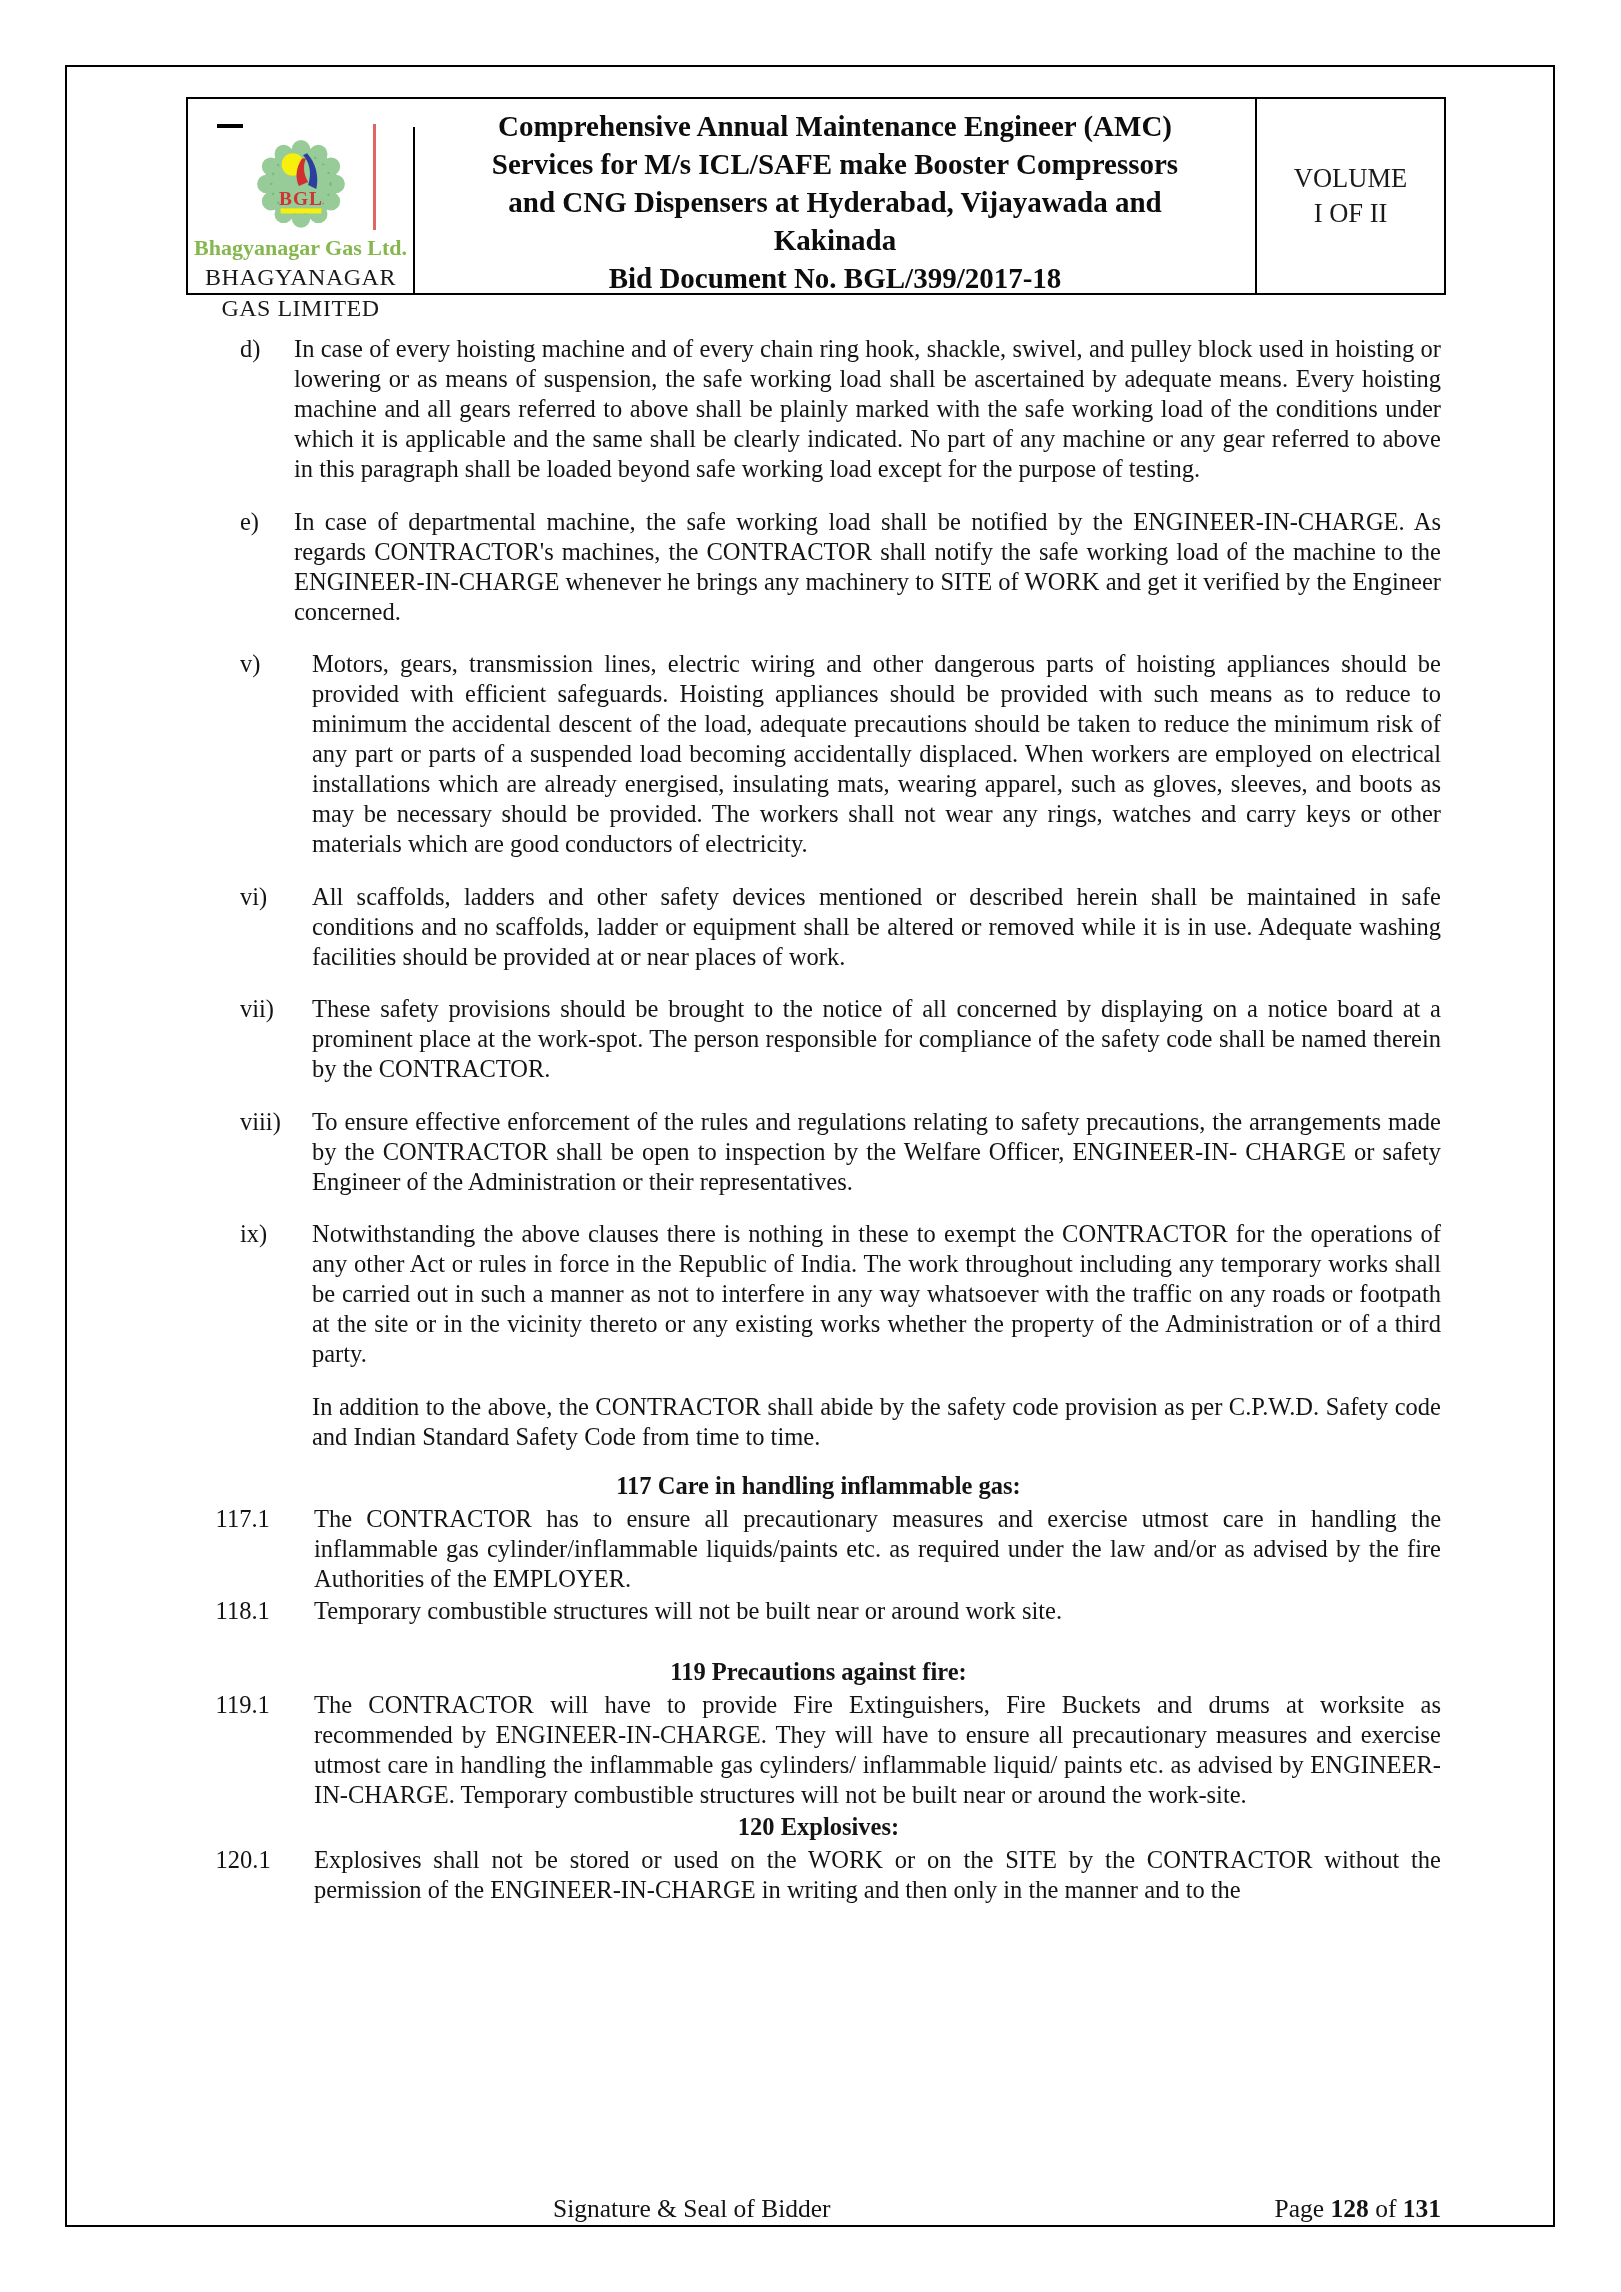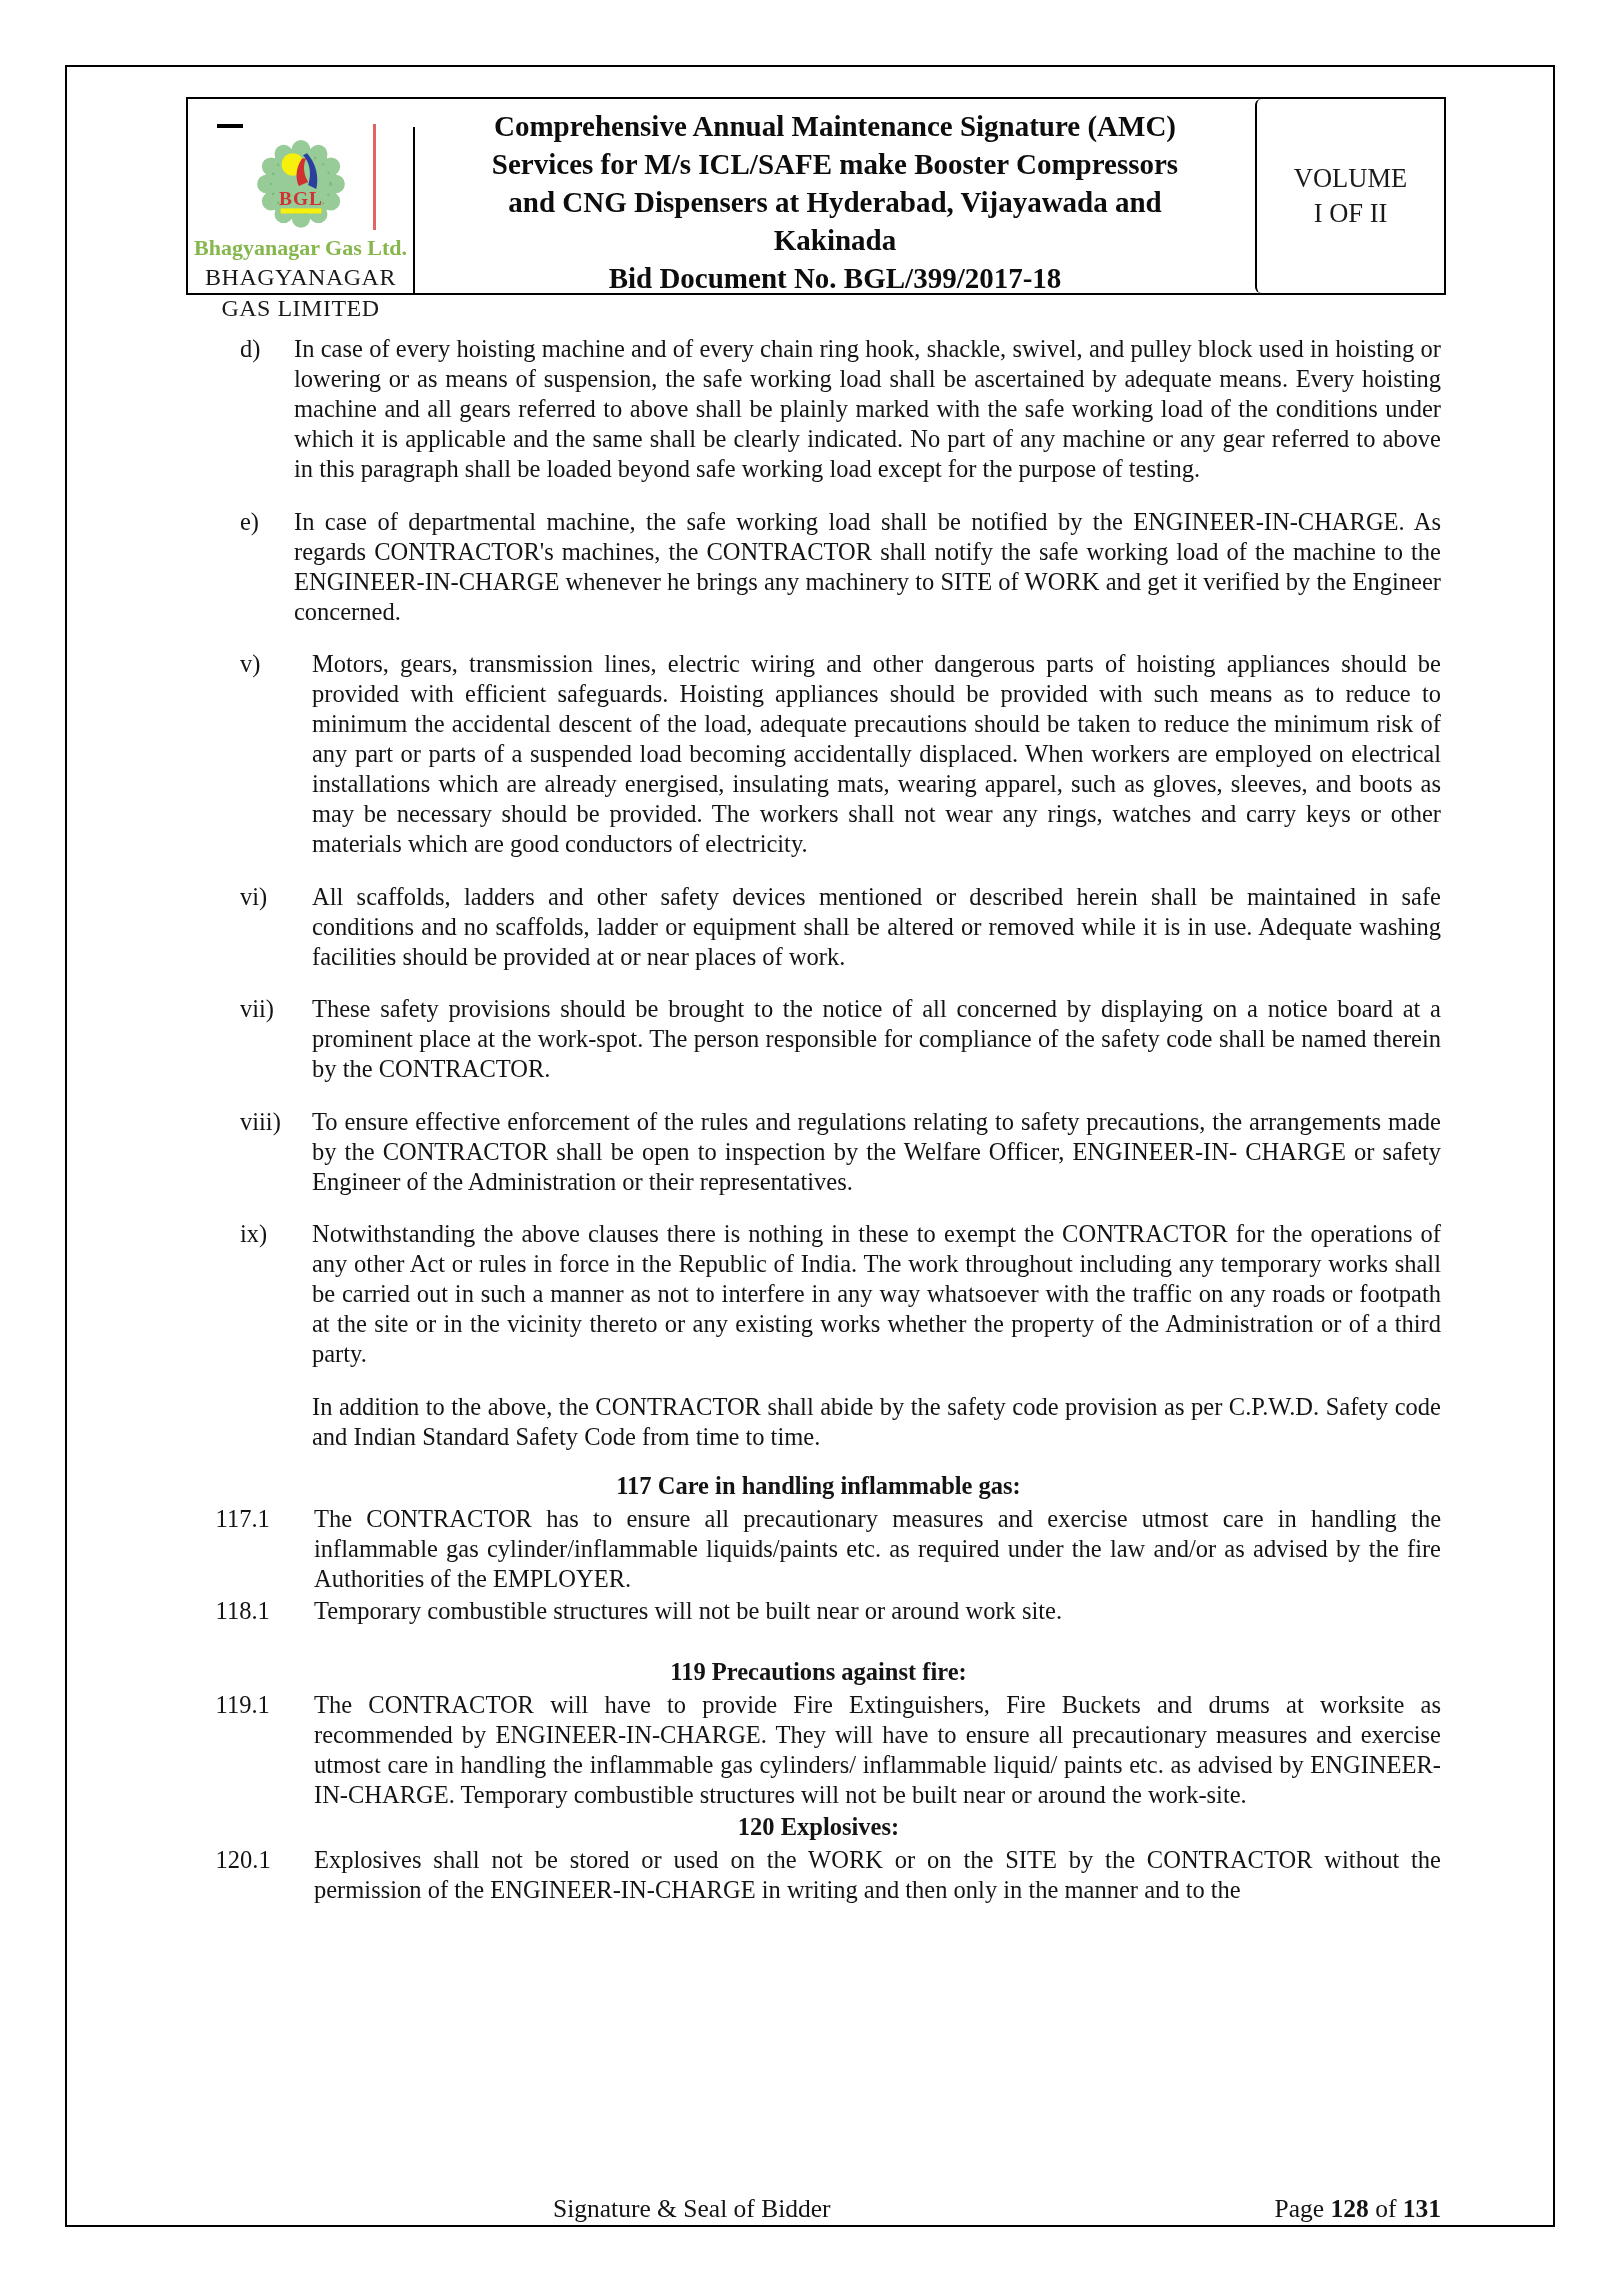--- a/index.html
+++ b/index.html
@@ -20,21 +20,21 @@
   .logo-cell{
     width:227px;min-width:227px;border-right:2.9px solid #000;box-sizing:border-box;
     position:relative;text-align:center;margin-top:28px;
   }
   .title-cell{
     flex:1;text-align:center;padding:7.8px 13.7px 0 13.7px;box-sizing:border-box;
   }
   .volume-cell{
     width:189px;min-width:189px;border-left:2.9px solid #000;box-sizing:border-box;
     display:flex;flex-direction:column;justify-content:center;text-align:center;
-    font-size:26.5px;line-height:35px;color:#1a1a1a;border-radius:6px;
+    font-size:26.5px;line-height:35px;color:#1a1a1a;
   }
   .title-line{font-size:29px;font-weight:bold;line-height:38px;color:#0d0d0d;}
   .bid-line{font-size:29px;font-weight:bold;line-height:38px;color:#0d0d0d;}
   .logo-svg{width:102px;height:102px;display:block;margin:9.8px auto 0 auto;}
   .logo-tagline{font-size:22px;line-height:18.6px;font-weight:bold;color:#86b74e;}
   .company-name{font-size:24px;line-height:31px;margin-top:4.9px;color:#1a1a1a;letter-spacing:0.5px;}
   .red-line{position:absolute;top:-2.9px;left:185px;width:2.9px;height:106px;background:#e06565;}
   .black-tick{position:absolute;top:-2.9px;left:29px;width:25.5px;height:3.9px;background:#000;}
   
   .content{
@@ -90,21 +90,21 @@
         <rect x="30" y="70" width="40" height="5" fill="#f7ef0c"></rect>
       </svg>
       <div class="logo-tagline">Bhagyanagar Gas Ltd.</div>
       <div class="company-name">
         <div>BHAGYANAGAR</div>
         <div>GAS LIMITED</div>
       </div>
     </div>
 
     <div class="title-cell">
-      <div class="title-line">Comprehensive Annual Maintenance Signature (AMC)</div>
+      <div class="title-line">Comprehensive Annual Maintenance Engineer (AMC)</div>
       <div class="title-line">Services for M/s ICL/SAFE make Booster Compressors</div>
       <div class="title-line">and CNG Dispensers at Hyderabad, Vijayawada and</div>
       <div class="title-line">Kakinada</div>
       <div class="bid-line">Bid Document No. BGL/399/2017-18</div>
     </div>
 
     <div class="volume-cell">
       <div>VOLUME</div>
       <div>I OF II</div>
     </div>

